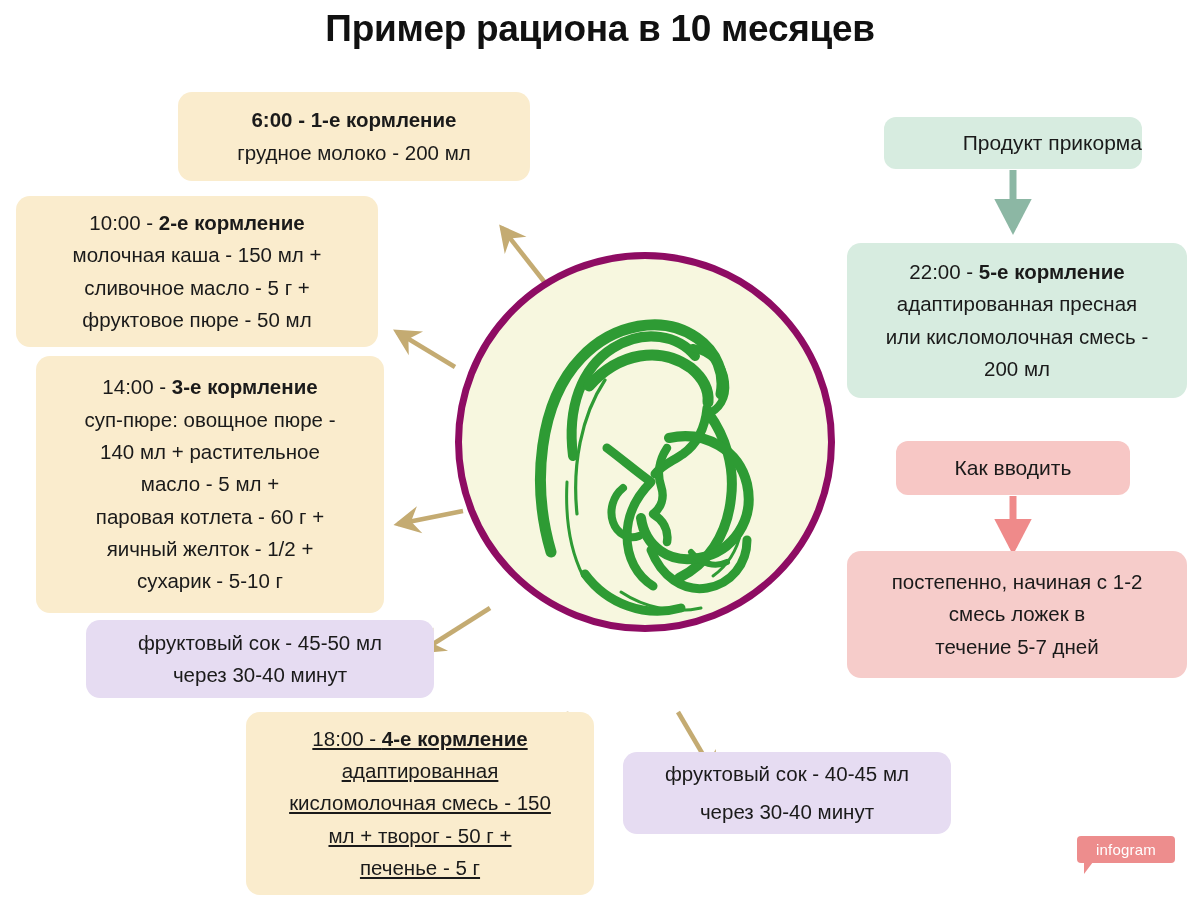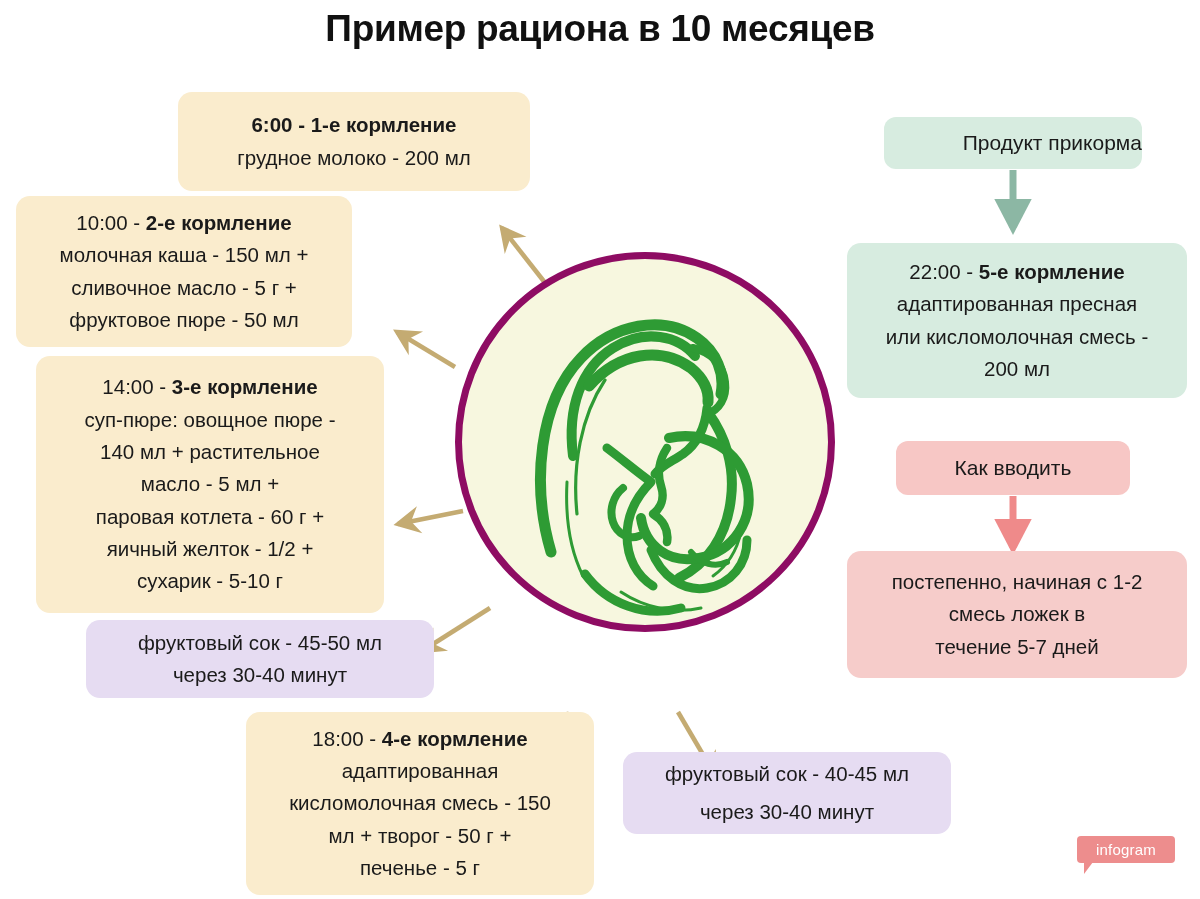--- a/index.html
+++ b/index.html
@@ -194,26 +194,26 @@
 
         <path d="M236 300 C246 312 260 316 272 310" stroke-width="6"></path>
 
         <path d="M130 322 C152 352 190 366 226 356" stroke-width="9"></path>
         <path d="M166 340 C190 356 220 362 246 356" stroke-width="3"></path>
         <path d="M258 324 C272 314 282 298 286 280" stroke-width="3"></path>
       </g>
     </svg>
   </div>
 
-  <div class="card beige" style="left:178px; top:92px; width:352px; height:99px;">
+  <div class="card beige" style="left:178px; top:92px; width:352px; height:89px;">
     <span class="ln hd">6:00 - 1-е кормление</span>
     <span class="ln">грудное молоко - 200 мл</span>
   </div>
 
-  <div class="card beige" style="left:16px; top:196px; width:336px; height:151px;">
+  <div class="card beige" style="left:16px; top:196px; width:362px; height:151px;">
     <span class="ln hd"><span class="reg">10:00 - </span><span>2-е кормление</span></span>
     <span class="ln">молочная каша - 150 мл +</span>
     <span class="ln">сливочное масло - 5 г +</span>
     <span class="ln">фруктовое пюре - 50 мл</span>
   </div>
 
   <div class="card beige" style="left:36px; top:356px; width:348px; height:257px;">
     <span class="ln hd"><span class="reg">14:00 - </span><span>3-е кормление</span></span>
     <span class="ln">суп-пюре: овощное пюре -</span>
     <span class="ln">140 мл + растительное</span>
@@ -221,21 +221,21 @@
     <span class="ln">паровая котлета - 60 г +</span>
     <span class="ln">яичный желток - 1/2 +</span>
     <span class="ln">сухарик - 5-10 г</span>
   </div>
 
   <div class="card lilac" style="left:86px; top:620px; width:348px; height:78px;">
     <span class="ln">фруктовый сок - 45-50 мл</span>
     <span class="ln">через 30-40 минут</span>
   </div>
 
-  <div class="card beige" style="left:246px; top:712px; width:348px; height:183px;">
+  <div class="card beige" style="left:246px; top:712px; width:348px; height:183px;text-decoration:underline;">
     <span class="ln hd"><span class="reg">18:00 - </span><span>4-е кормление</span></span>
     <span class="ln">адаптированная</span>
     <span class="ln">кисломолочная смесь - 150</span>
     <span class="ln">мл + творог - 50 г +</span>
     <span class="ln">печенье - 5 г</span>
   </div>
 
   <div class="card lilac" style="left:623px; top:752px; width:328px; height:82px;gap:6px;">
     <span class="ln">фруктовый сок - 40-45 мл</span>
     <span class="ln">через 30-40 минут</span>

